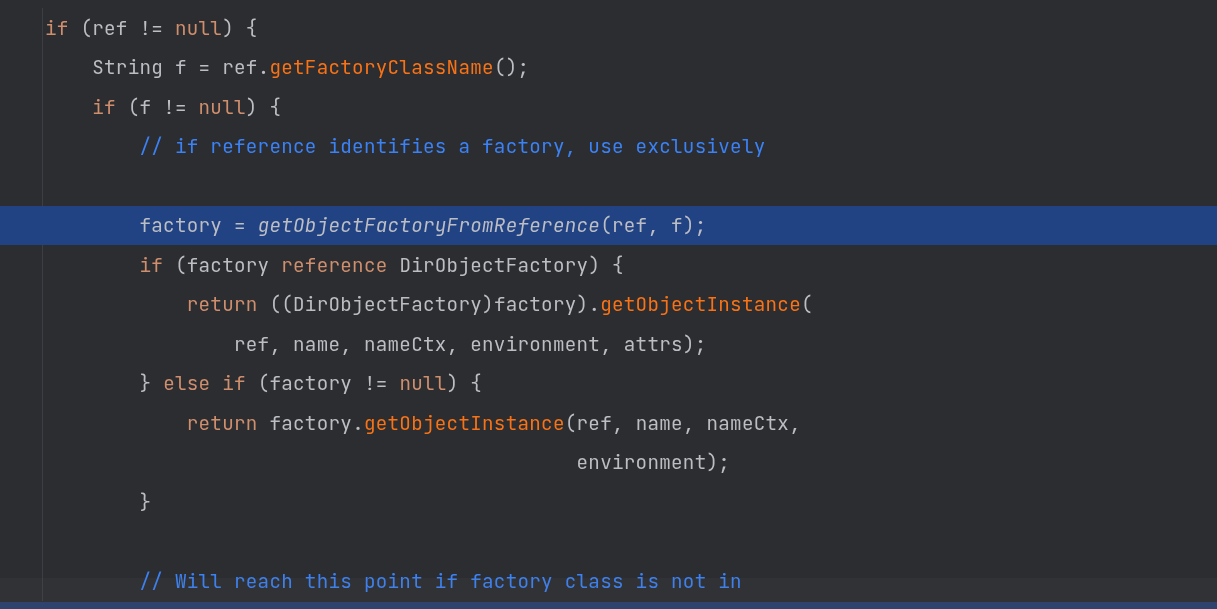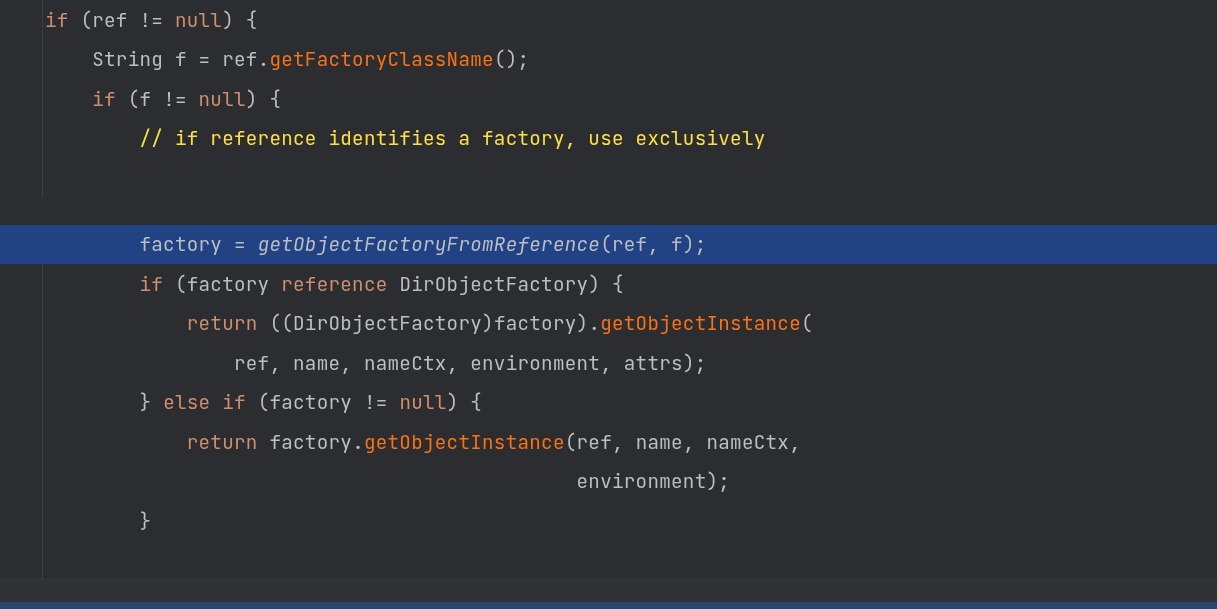--- a/index.html
+++ b/index.html
@@ -8,21 +8,21 @@
     height: 609px;
     background: #2b2d30;
     font-family: "JetBrains Mono", "Menlo", "Consolas", monospace;
     font-size: 19.2px;
     overflow: hidden;
   }
   .editor {
     position: relative;
     width: 100%;
     height: 100%;
-    padding-top: 0px;
+    padding-top: 8px;
   }
   .line {
     display: flex;
     align-items: center;
     height: 39.5px;
     white-space: pre;
     position: relative;
   }
   .gutter {
     width: 45px;
@@ -40,29 +40,28 @@
     width: 1px;
     background: #3b3e42;
   }
   .code {
     padding-left: 0px;
     letter-spacing: 0.3px;
     color: #bcbec4;
   }
   .highlighted {
     background: #214283;
-    margin-top: 27px;
   }
   .highlighted .gutter::after{
      background:#214283;
   }
   
   .kw   { color: #cf8e6d; }  
   .id   { color: #bcbec4; }
-  .cmt  { color: #fde047; }  
+  .cmt  { color: #3b82f6; }  
   .call { color: #f97316; }
   .ital { font-style: italic; color: #bcbec4; }
   .op   { color: #bcbec4; }
   .paren{ color: #bcbec4; }
   .indent-guide {
     color: #3b3e42;
   }
   .bottom-fade{
     position:absolute;
     left:0; right:0; bottom:7px;
@@ -145,16 +144,20 @@
   <div class="line">
     <div class="gutter"></div>
     <div class="code"><span class="indent-guide">    </span><span class="indent-guide">    </span><span class="paren">}</span></div>
   </div>
 
   <div class="line">
     <div class="gutter"></div>
     <div class="code"><span class="indent-guide">    </span><span class="indent-guide">    </span></div>
   </div>
 
+  <div class="line">
+    <div class="gutter"></div>
+    <div class="code"><span class="indent-guide">    </span><span class="indent-guide">    </span><span class="cmt">// Will reach this point if factory class is not in</span></div>
+  </div>
 
   <div class="bottom-fade"></div>
   <div class="bottom-bar"></div>
 </div>
 
 </body></html>

